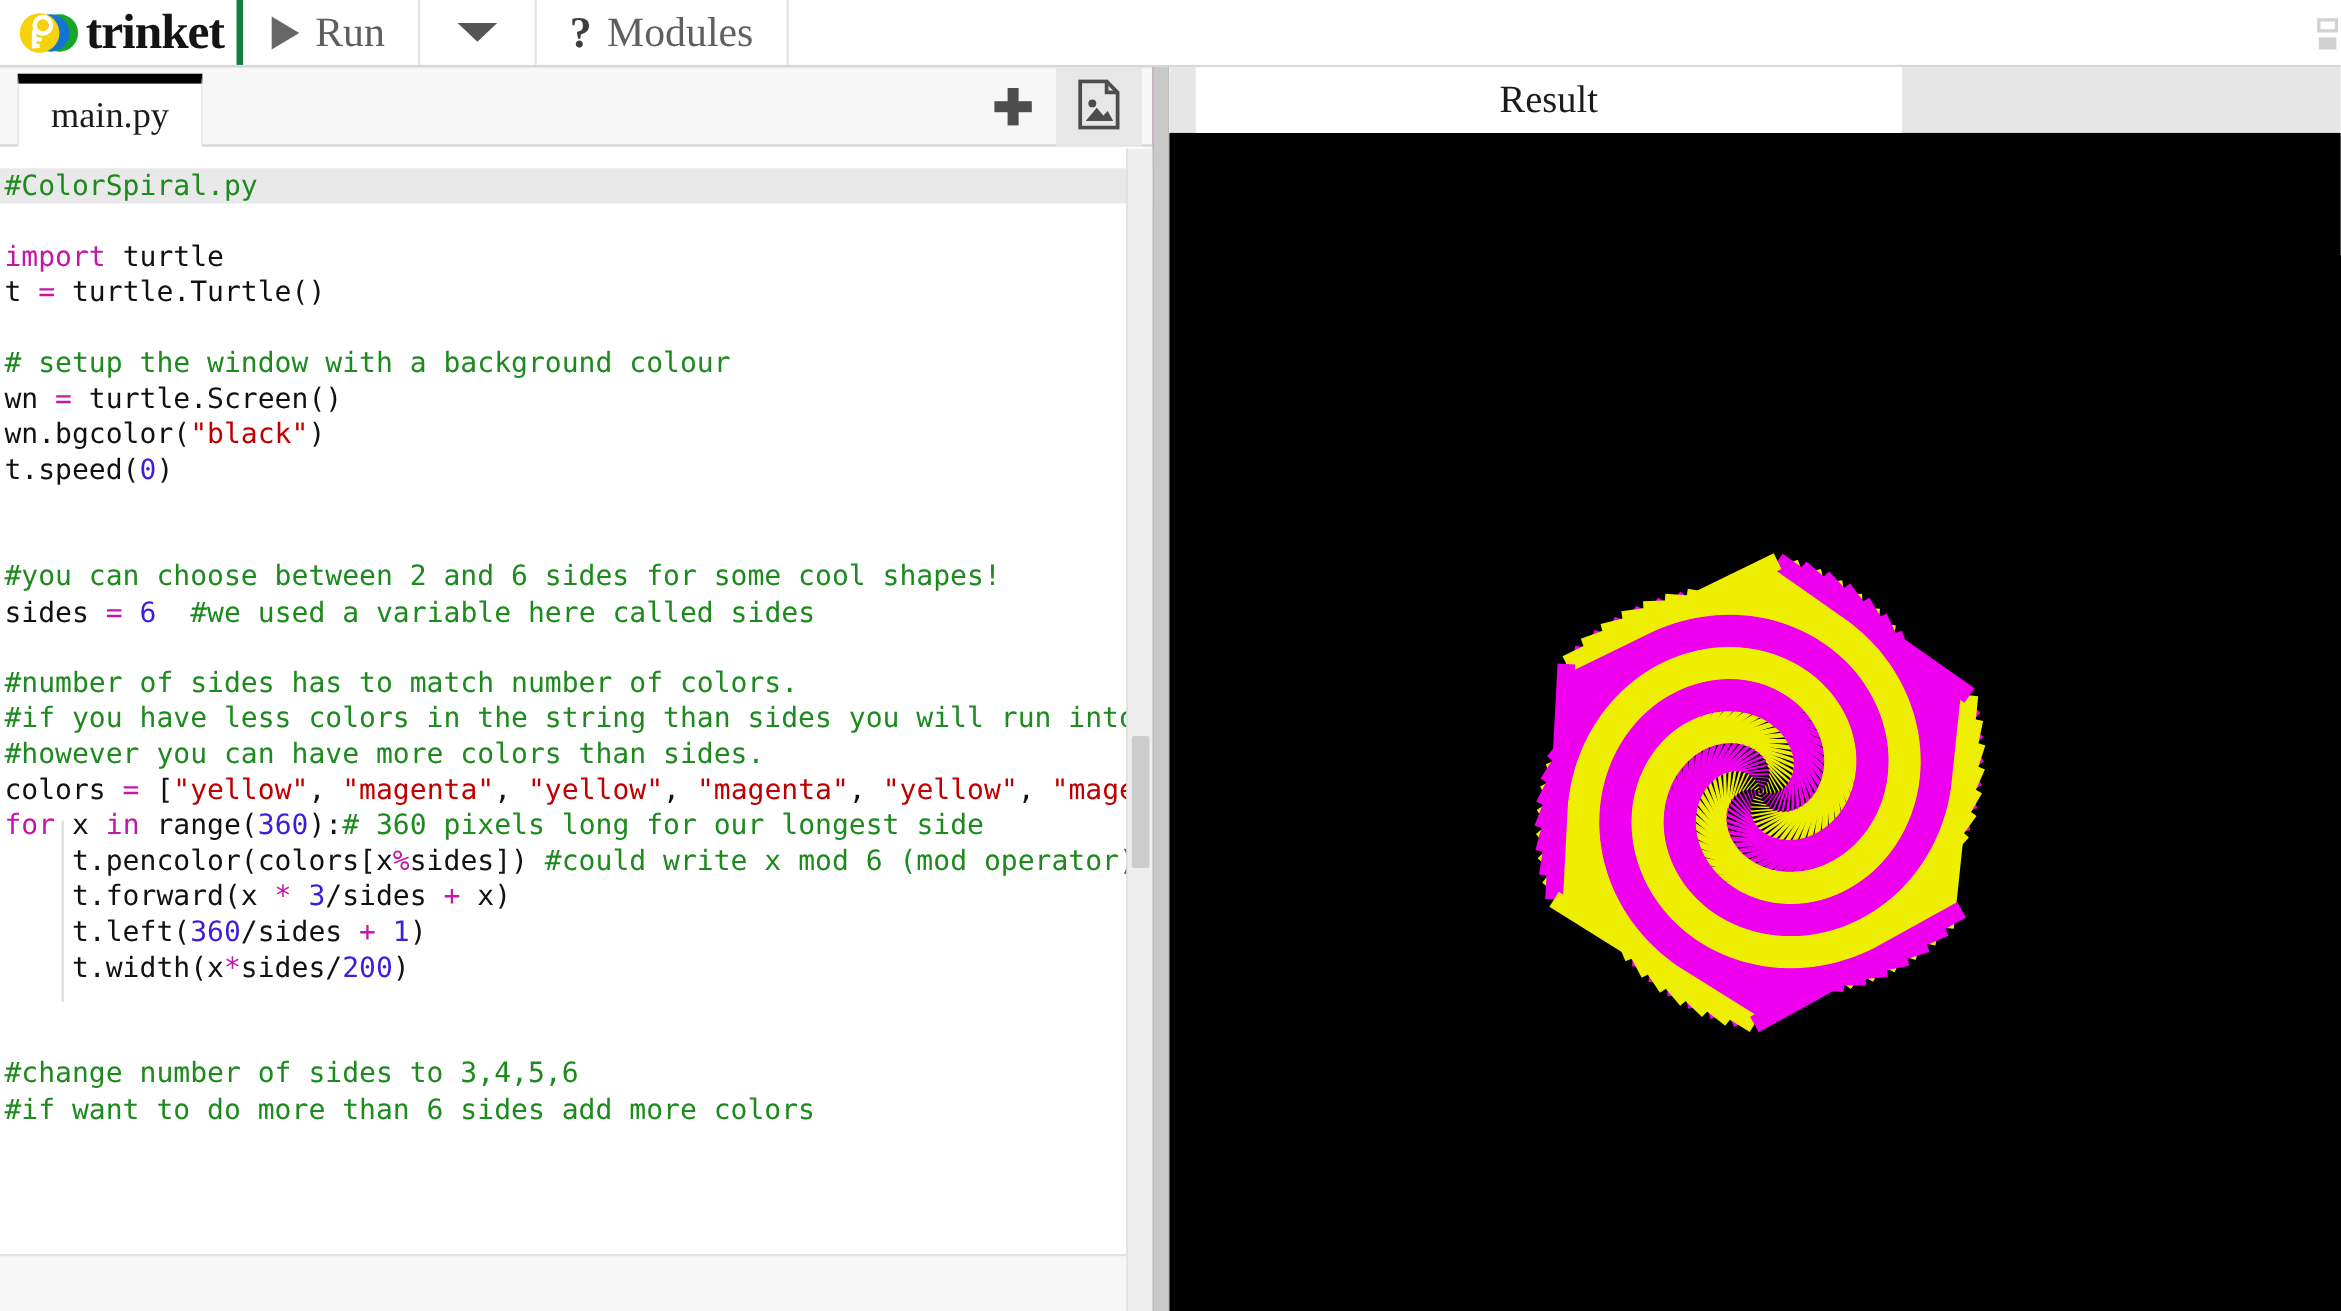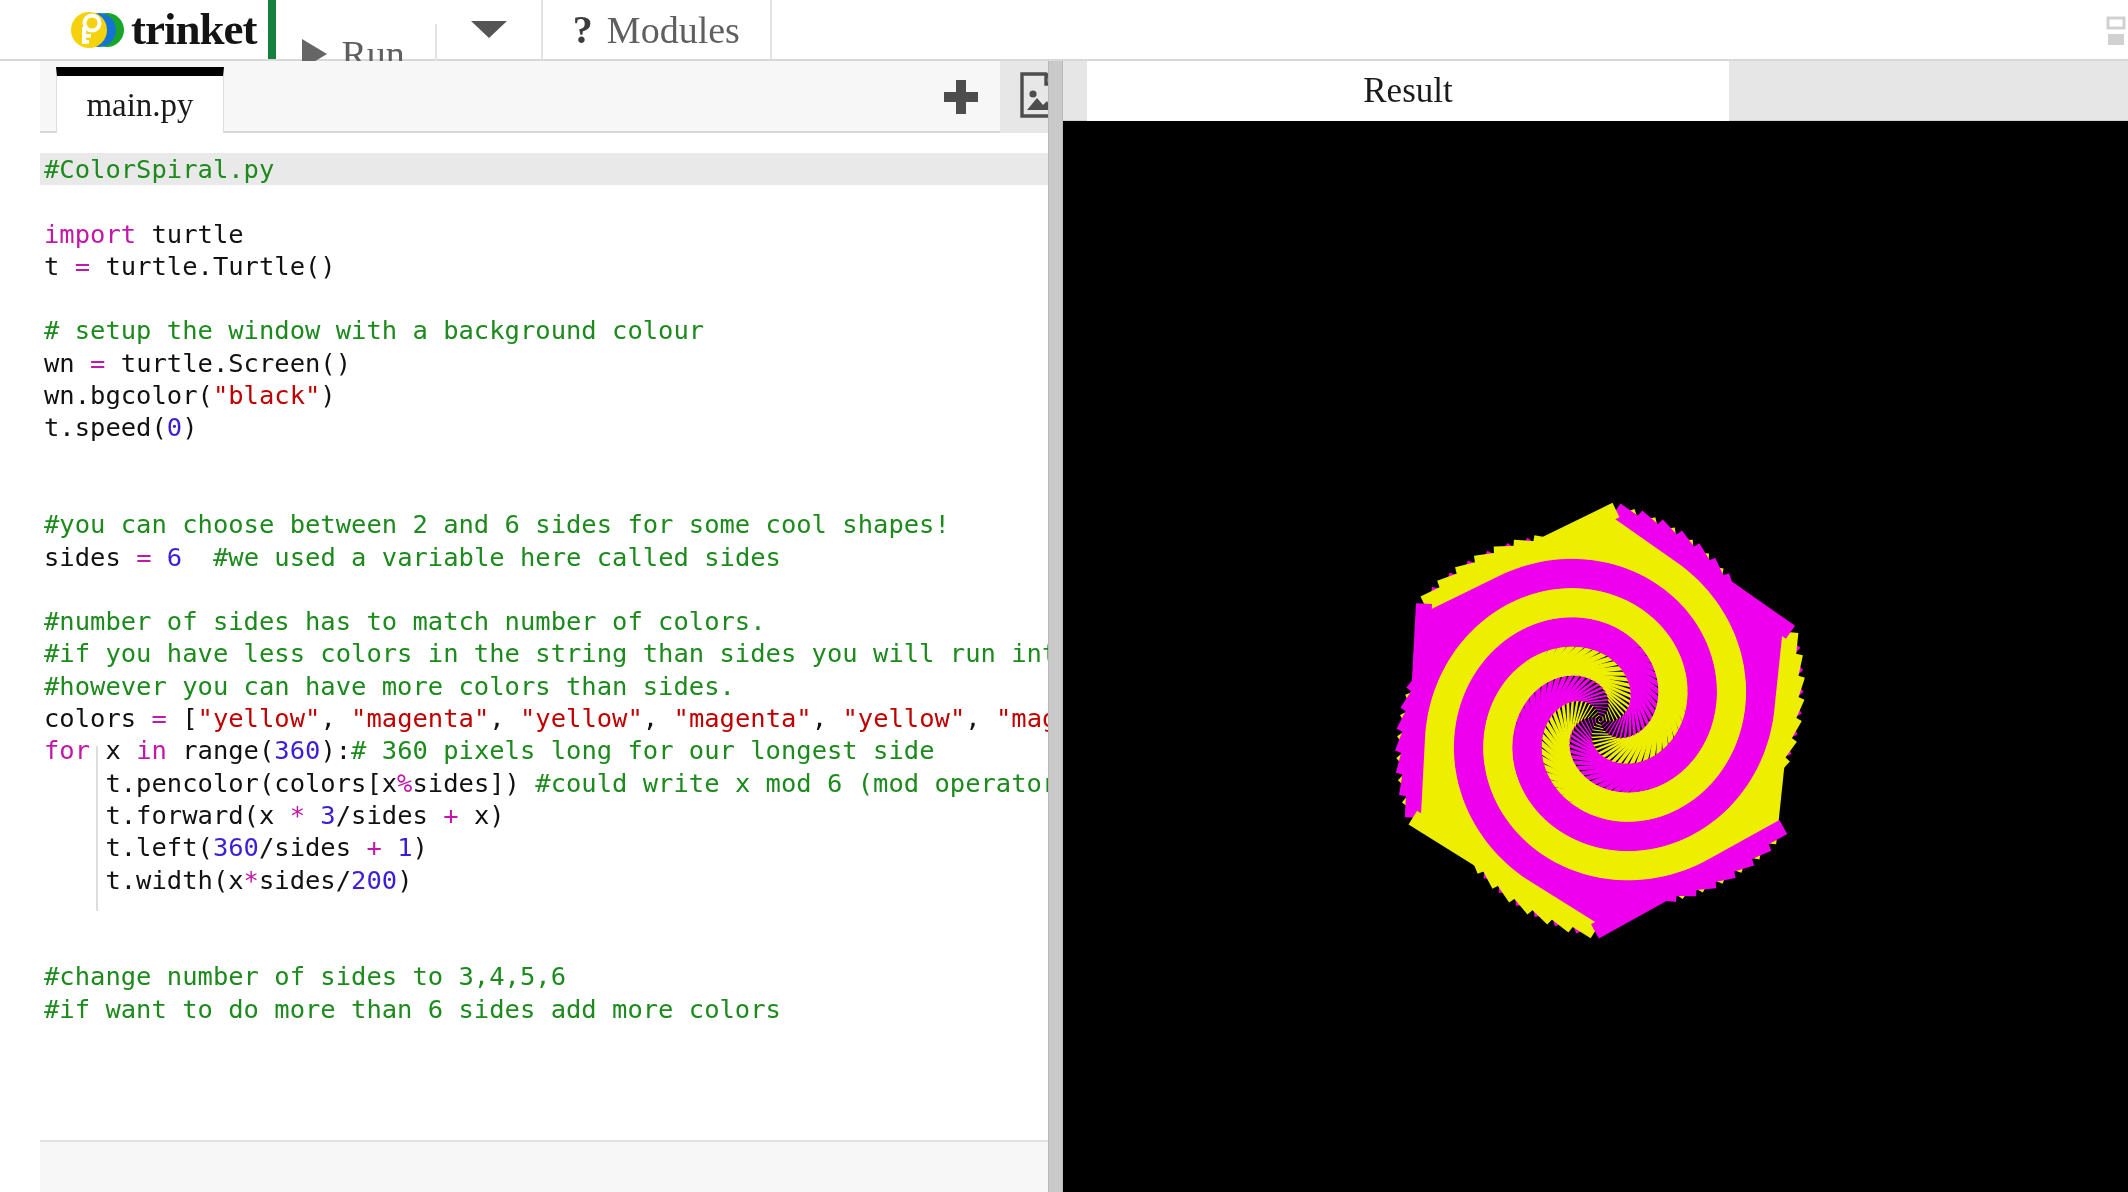--- a/index.html
+++ b/index.html
@@ -22,29 +22,29 @@
   }
   .tb-cell {
     display: flex; align-items: center; justify-content: center;
     border-right: 2px solid #e3e3e3;
     height: 100%;
     padding: 0 22px;
     white-space: nowrap;
   }
   .tb-cell.nodiv { border-right: none; }
 
-  #brand { padding: 0 12px 0 26px; border-right: 8px solid #15803d; margin-left: 43px; }
+  #brand { padding: 0 12px 0 16px; border-right: 6px solid #15803d; }
   #brand-logo { width: 58px; height: 48px; position: relative; flex: none; margin-right: 4px; }
   #brand-name {
     font-family: "Liberation Serif", serif;
     font-weight: bold; font-size: 45px; color: #141414;
     letter-spacing: -1px; line-height: 1;
   }
 
-  .run-cell { padding: 0 30px 0 26px; margin-top: 24px; }
+  .run-cell { padding: 0 30px 0 26px; }
   #run-triangle {
     width: 0; height: 0; flex: none;
     border-left: 25px solid #666666;
     border-top: 15px solid transparent;
     border-bottom: 15px solid transparent;
     margin-right: 14px;
   }
   .tb-label {
     font-family: "Liberation Serif", serif;
     font-size: 38px; color: #5f5f5f; line-height: 1;
@@ -67,21 +67,20 @@
     position: absolute; right: 0px; top: 14px;
     width: 22px; height: 34px; overflow: hidden; opacity: .45;
   }
 
   
   #editor-pane {
     position: absolute; top: 61px; left: 0;
     width: 1048px; height: 1131px;
     background: #701a75;
     overflow: hidden;
-    margin-left: 40px;
   }
   #tabstrip {
     position: relative; height: 72px;
     background: #f7f7f7;
     border-bottom: 2px solid #d9d9d9;
   }
   #file-tab {
     position: absolute; left: 16px; top: 6px;
     width: 168px; height: 68px;
     background: #ffffff;

